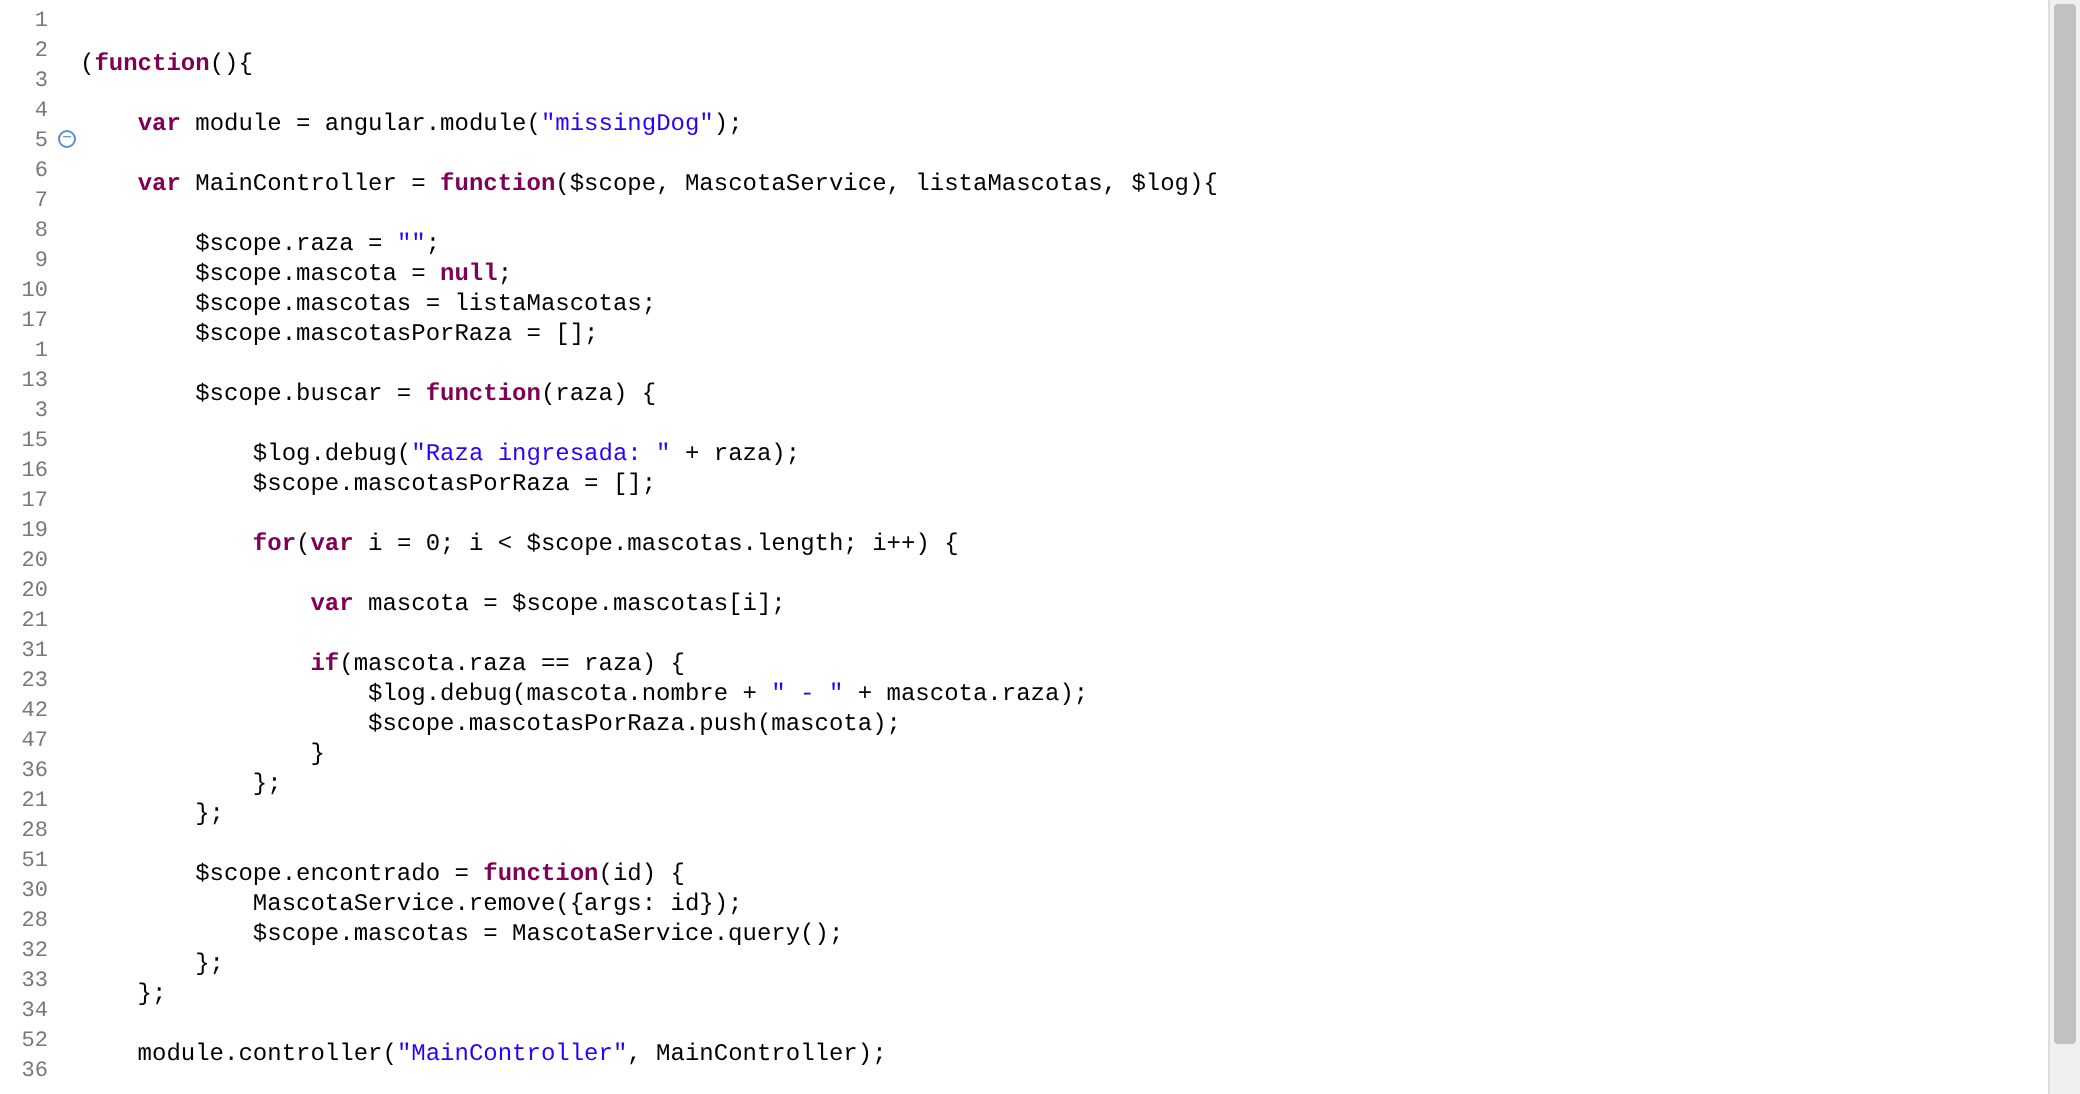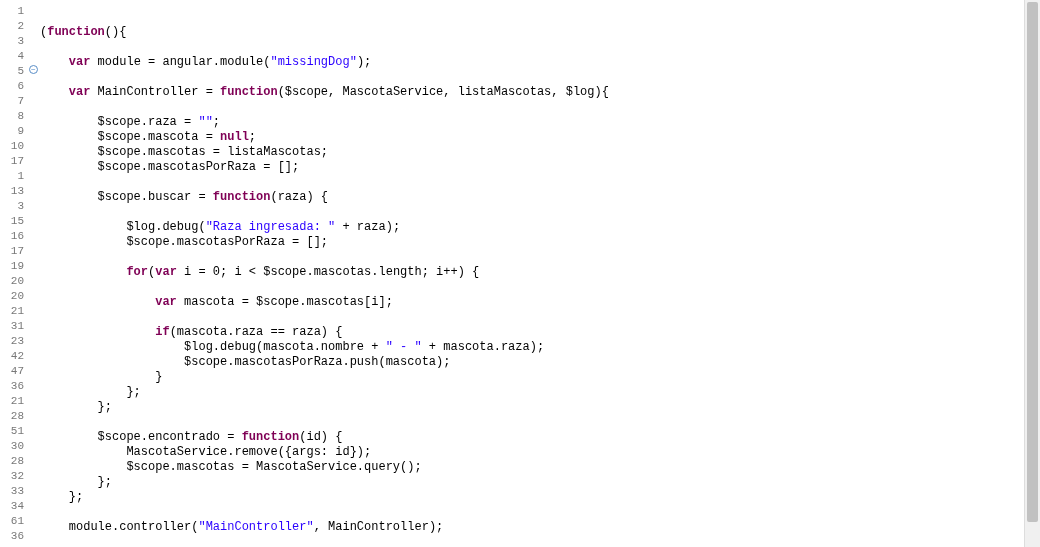--- a/index.html
+++ b/index.html
@@ -120,21 +120,21 @@
       <div class="ln">47</div>
       <div class="ln">36</div>
       <div class="ln">21</div>
       <div class="ln">28</div>
       <div class="ln">51</div>
       <div class="ln">30</div>
       <div class="ln">28</div>
       <div class="ln">32</div>
       <div class="ln">33</div>
       <div class="ln">34</div>
-      <div class="ln">61</div>
+      <div class="ln">52</div>
       <div class="ln">36</div>
     </div>
   <div class="code"><div class="line"><span class="pn">(</span><span class="kw">function</span><span class="pn">(){</span></div><div class="line">&nbsp;</div><div class="line"><span class="pn">    </span><span class="kw">var</span><span class="pn"> module = angular.module(</span><span class="str">"missingDog"</span><span class="pn">);</span></div><div class="line">&nbsp;</div><div class="line"><span class="pn">    </span><span class="kw">var</span><span class="pn"> MainController = </span><span class="kw">function</span><span class="pn">($scope, MascotaService, listaMascotas, $log){</span></div><div class="line">&nbsp;</div><div class="line"><span class="pn">        $scope.raza = </span><span class="str">""</span><span class="pn">;</span></div><div class="line"><span class="pn">        $scope.mascota = </span><span class="kw">null</span><span class="pn">;</span></div><div class="line"><span class="pn">        $scope.mascotas = listaMascotas;</span></div><div class="line"><span class="pn">        $scope.mascotasPorRaza = [];</span></div><div class="line">&nbsp;</div><div class="line"><span class="pn">        $scope.buscar = </span><span class="kw">function</span><span class="pn">(raza) {</span></div><div class="line">&nbsp;</div><div class="line"><span class="pn">            $log.debug(</span><span class="str">"Raza ingresada: "</span><span class="pn"> + raza);</span></div><div class="line"><span class="pn">            $scope.mascotasPorRaza = [];</span></div><div class="line">&nbsp;</div><div class="line"><span class="pn">            </span><span class="kw">for</span><span class="pn">(</span><span class="kw">var</span><span class="pn"> i = 0; i &lt; $scope.mascotas.length; i++) {</span></div><div class="line">&nbsp;</div><div class="line"><span class="pn">                </span><span class="kw">var</span><span class="pn"> mascota = $scope.mascotas[i];</span></div><div class="line">&nbsp;</div><div class="line"><span class="pn">                </span><span class="kw">if</span><span class="pn">(mascota.raza == raza) {</span></div><div class="line"><span class="pn">                    $log.debug(mascota.nombre + </span><span class="str">" - "</span><span class="pn"> + mascota.raza);</span></div><div class="line"><span class="pn">                    $scope.mascotasPorRaza.push(mascota);</span></div><div class="line"><span class="pn">                }</span></div><div class="line"><span class="pn">            };</span></div><div class="line"><span class="pn">        };</span></div><div class="line">&nbsp;</div><div class="line"><span class="pn">        $scope.encontrado = </span><span class="kw">function</span><span class="pn">(id) {</span></div><div class="line"><span class="pn">            MascotaService.remove({args: id});</span></div><div class="line"><span class="pn">            $scope.mascotas = MascotaService.query();</span></div><div class="line"><span class="pn">        };</span></div><div class="line"><span class="pn">    };</span></div><div class="line">&nbsp;</div><div class="line"><span class="pn">    module.controller(</span><span class="str">"MainController"</span><span class="pn">, MainController);</span></div><div class="line">&nbsp;</div><div class="line hl"><span class="pn">}());</span></div></div>
 </div>
 
 <div class="scrollbar-v">
   <div class="thumb"></div>
 </div>
 
 </body></html>

